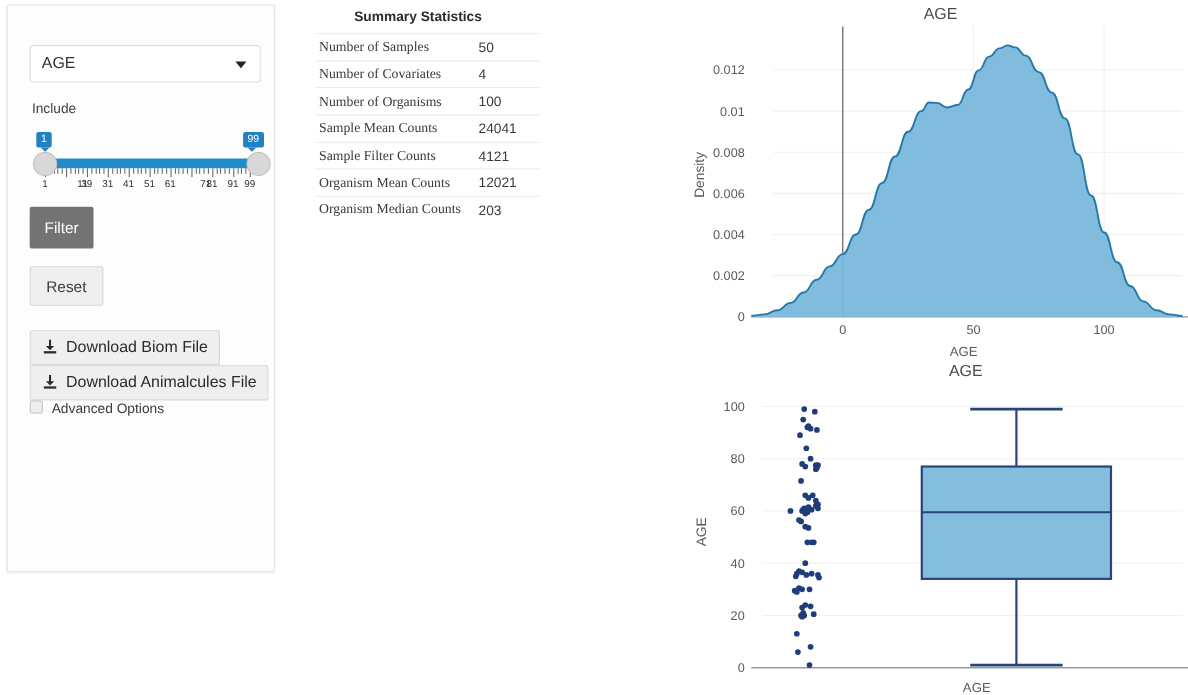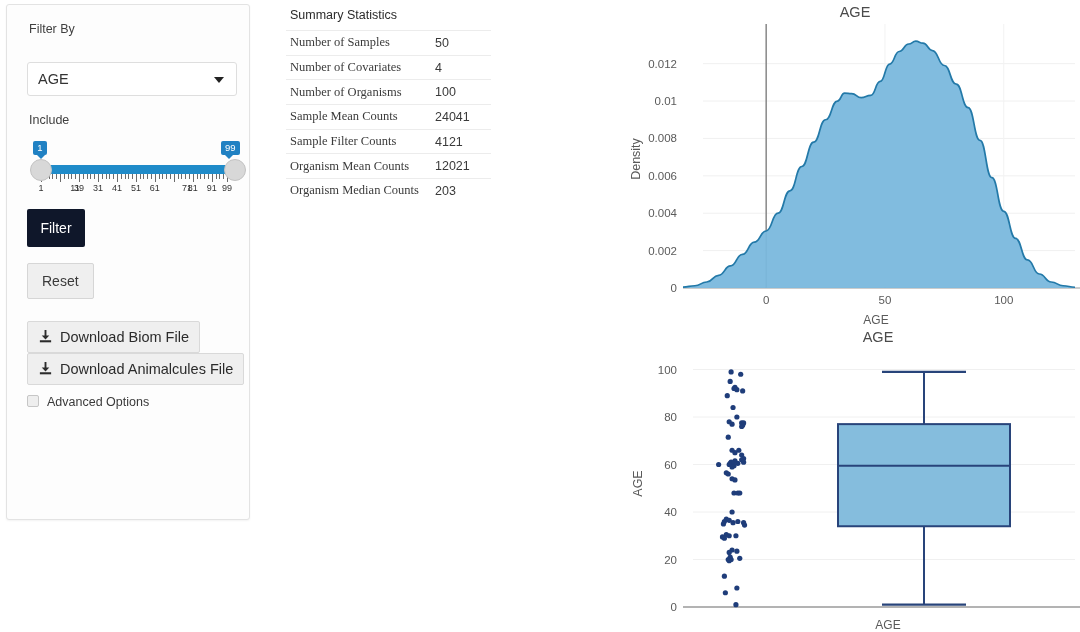--- a/index.html
+++ b/index.html
@@ -81,52 +81,53 @@
   .tickmark.minor { height: 5px; }
   #slider-labels { position: absolute; left: 14px; top: 48px; width: 186px; height: 14px; }
   .ticklabel {
     position: absolute; top: 0; transform: translateX(-50%);
     font-size: 9px; color: #333; white-space: nowrap;
   }
 
   
   .btn-primary {
     display: inline-flex; align-items: center; justify-content: center;
-    background: #0f172a; color: #ffffff;
+    background: #737373; color: #ffffff;
     font-size: 14px; border: none; border-radius: 2px;
     width: 58px; height: 38px; cursor: pointer;
     margin-top: 14px;
   }
   .btn-default {
     display: inline-flex; align-items: center; justify-content: center;
     background: #efefef; color: #3a3a3a;
     font-size: 14px; border: 1px solid #d6d6d6; border-radius: 2px;
     height: 36px; padding: 0 14px; cursor: pointer;
   }
   .btn-download {
     display: flex; align-items: center;
     background: #efefef; color: #2b2b2b;
     font-size: 14.5px; border: 1px solid #d9d9d9; border-radius: 2px;
     height: 32px; padding: 0 10px; cursor: pointer;
     width: max-content;
   }
   .dl-icon { margin-right: 7px; display: inline-flex; }
-  .checkrow { display: flex; margin-top: 10px; }
+  .checkrow { display: flex; }
   .checkbox {
     width: 12px; height: 12px;
     border: 1px solid #c6c6c6; background: #eeeeee;
     border-radius: 2px; margin-right: 8px; cursor: pointer;
   }
   .checkrow-label { font-size: 12.5px; color: #3a3a3a; }
 
   
   #summary { position: absolute; left: 286px; top: 4px; width: 205px; }
   #summary-title {
-    font-size: 12.5px; font-weight: normal; color: #2b2b2b;
+    font-size: 12.5px; font-weight: bold; color: #2b2b2b;
     padding: 4px 4px 8px 4px;
+    margin-left: 32px;
   }
   .srow {
     display: flex; align-items: center;
     border-top: 1px solid #ececec;
     height: 24.7px; padding: 0 4px;
     font-size: 12.5px; color: #3a3a3a;
   }
   .srow .k { flex: 1 1 auto; font-family: Liberation Serif, serif; }
   .srow .v { width: 52px; }
 
@@ -135,21 +136,20 @@
   #plot-box     { position: absolute; left: 620px; top: 322px; width: 460px; height: 310px; }
   .plot-svg { display: block; }
 </style>
 </head>
 <body>
 
 <div id="app">
 
   <div id="sidebar">
 
-    <div class="field-label">Filter By</div>
 
     <div class="gap-lg"></div>
 
     <div class="select-box">
       <span>AGE</span>
       <span class="select-caret"></span>
     </div>
 
     <div class="gap-lg"></div>
 

